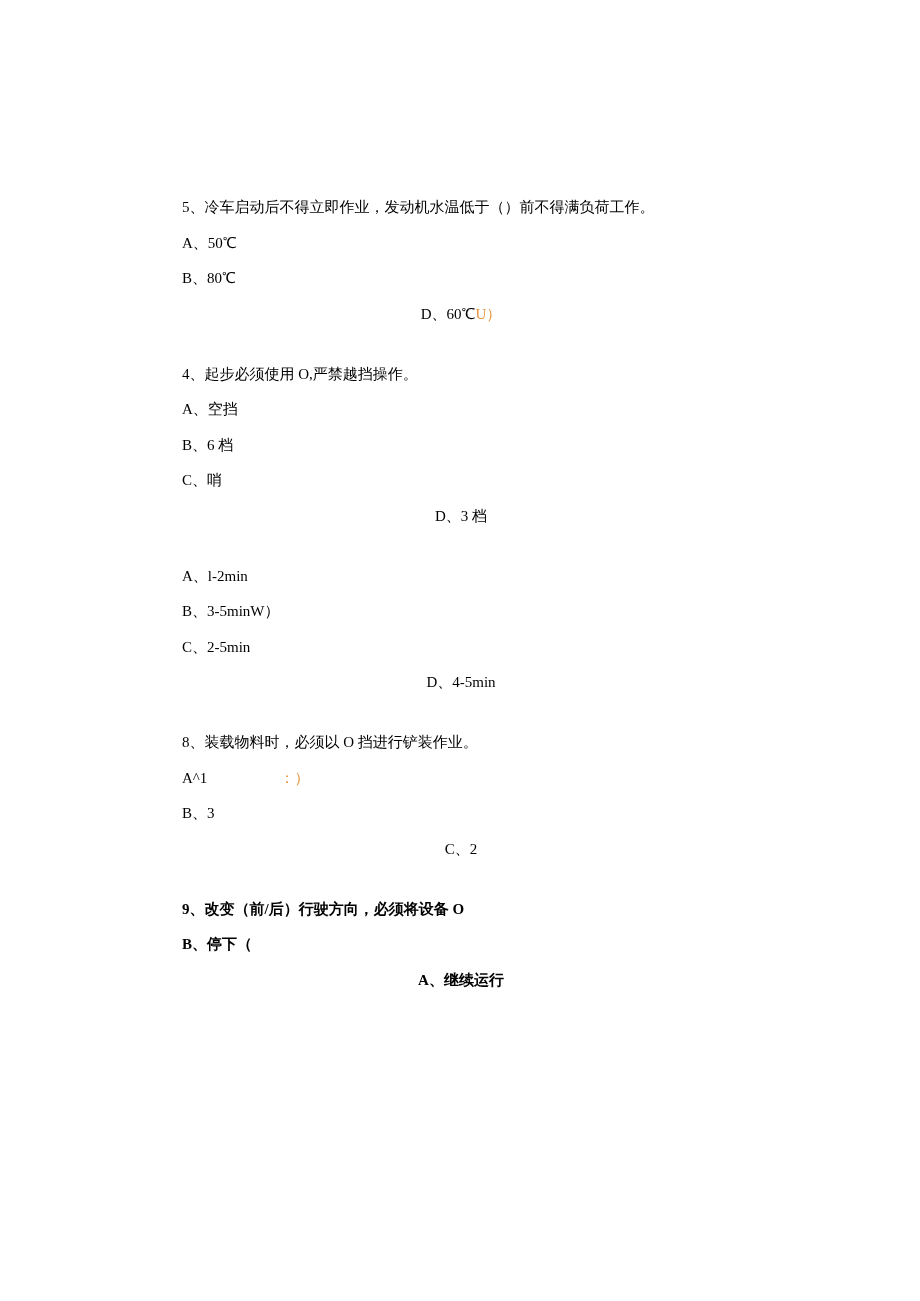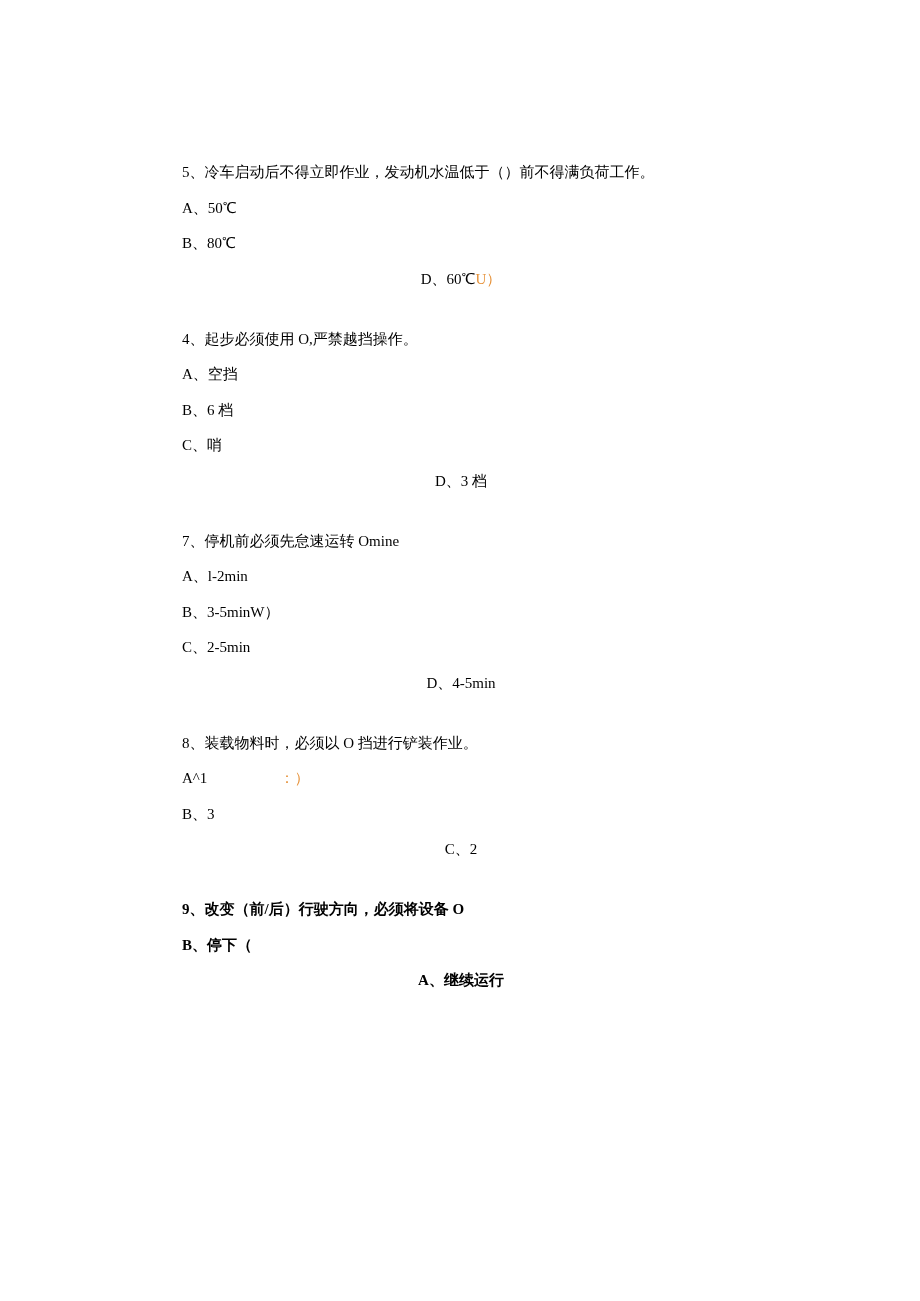--- a/index.html
+++ b/index.html
@@ -12,20 +12,21 @@
     position: relative;
   }
   .page {
     padding: 165px 180px 0 182px;
     font-size: 15px;
     color: #000000;
     line-height: 1.0;
   }
   .question-block {
     margin-bottom: 45px;
+    margin-top: 35px;
   }
   .question-block:last-child {
     margin-bottom: 0;
     font-weight: bold;
   }
   .line {
     margin-bottom: 20.5px;
     white-space: nowrap;
   }
   .line:last-child {
@@ -54,21 +55,20 @@
 
   <div class="question-block">
     <div class="line">4、起步必须使用 O,严禁越挡操作。</div>
     <div class="line">A、空挡</div>
     <div class="line">B、6 档</div>
     <div class="line">C、哨</div>
     <div class="line">D、3 档</div>
   </div>
 
   <div class="question-block">
-    <div class="line">7、停机前必须先怠速运转 Omine</div>
     <div class="line">A、l-2min</div>
     <div class="line">B、3-5minW）</div>
     <div class="line">C、2-5min</div>
     <div class="line">D、4-5min</div>
   </div>
 
   <div class="question-block">
     <div class="line">8、装载物料时，必须以 O 挡进行铲装作业。</div>
     <div class="line"><span>A^1</span><span class="inline-gap"></span><span class="orange">：）</span></div>
     <div class="line">B、3</div>

